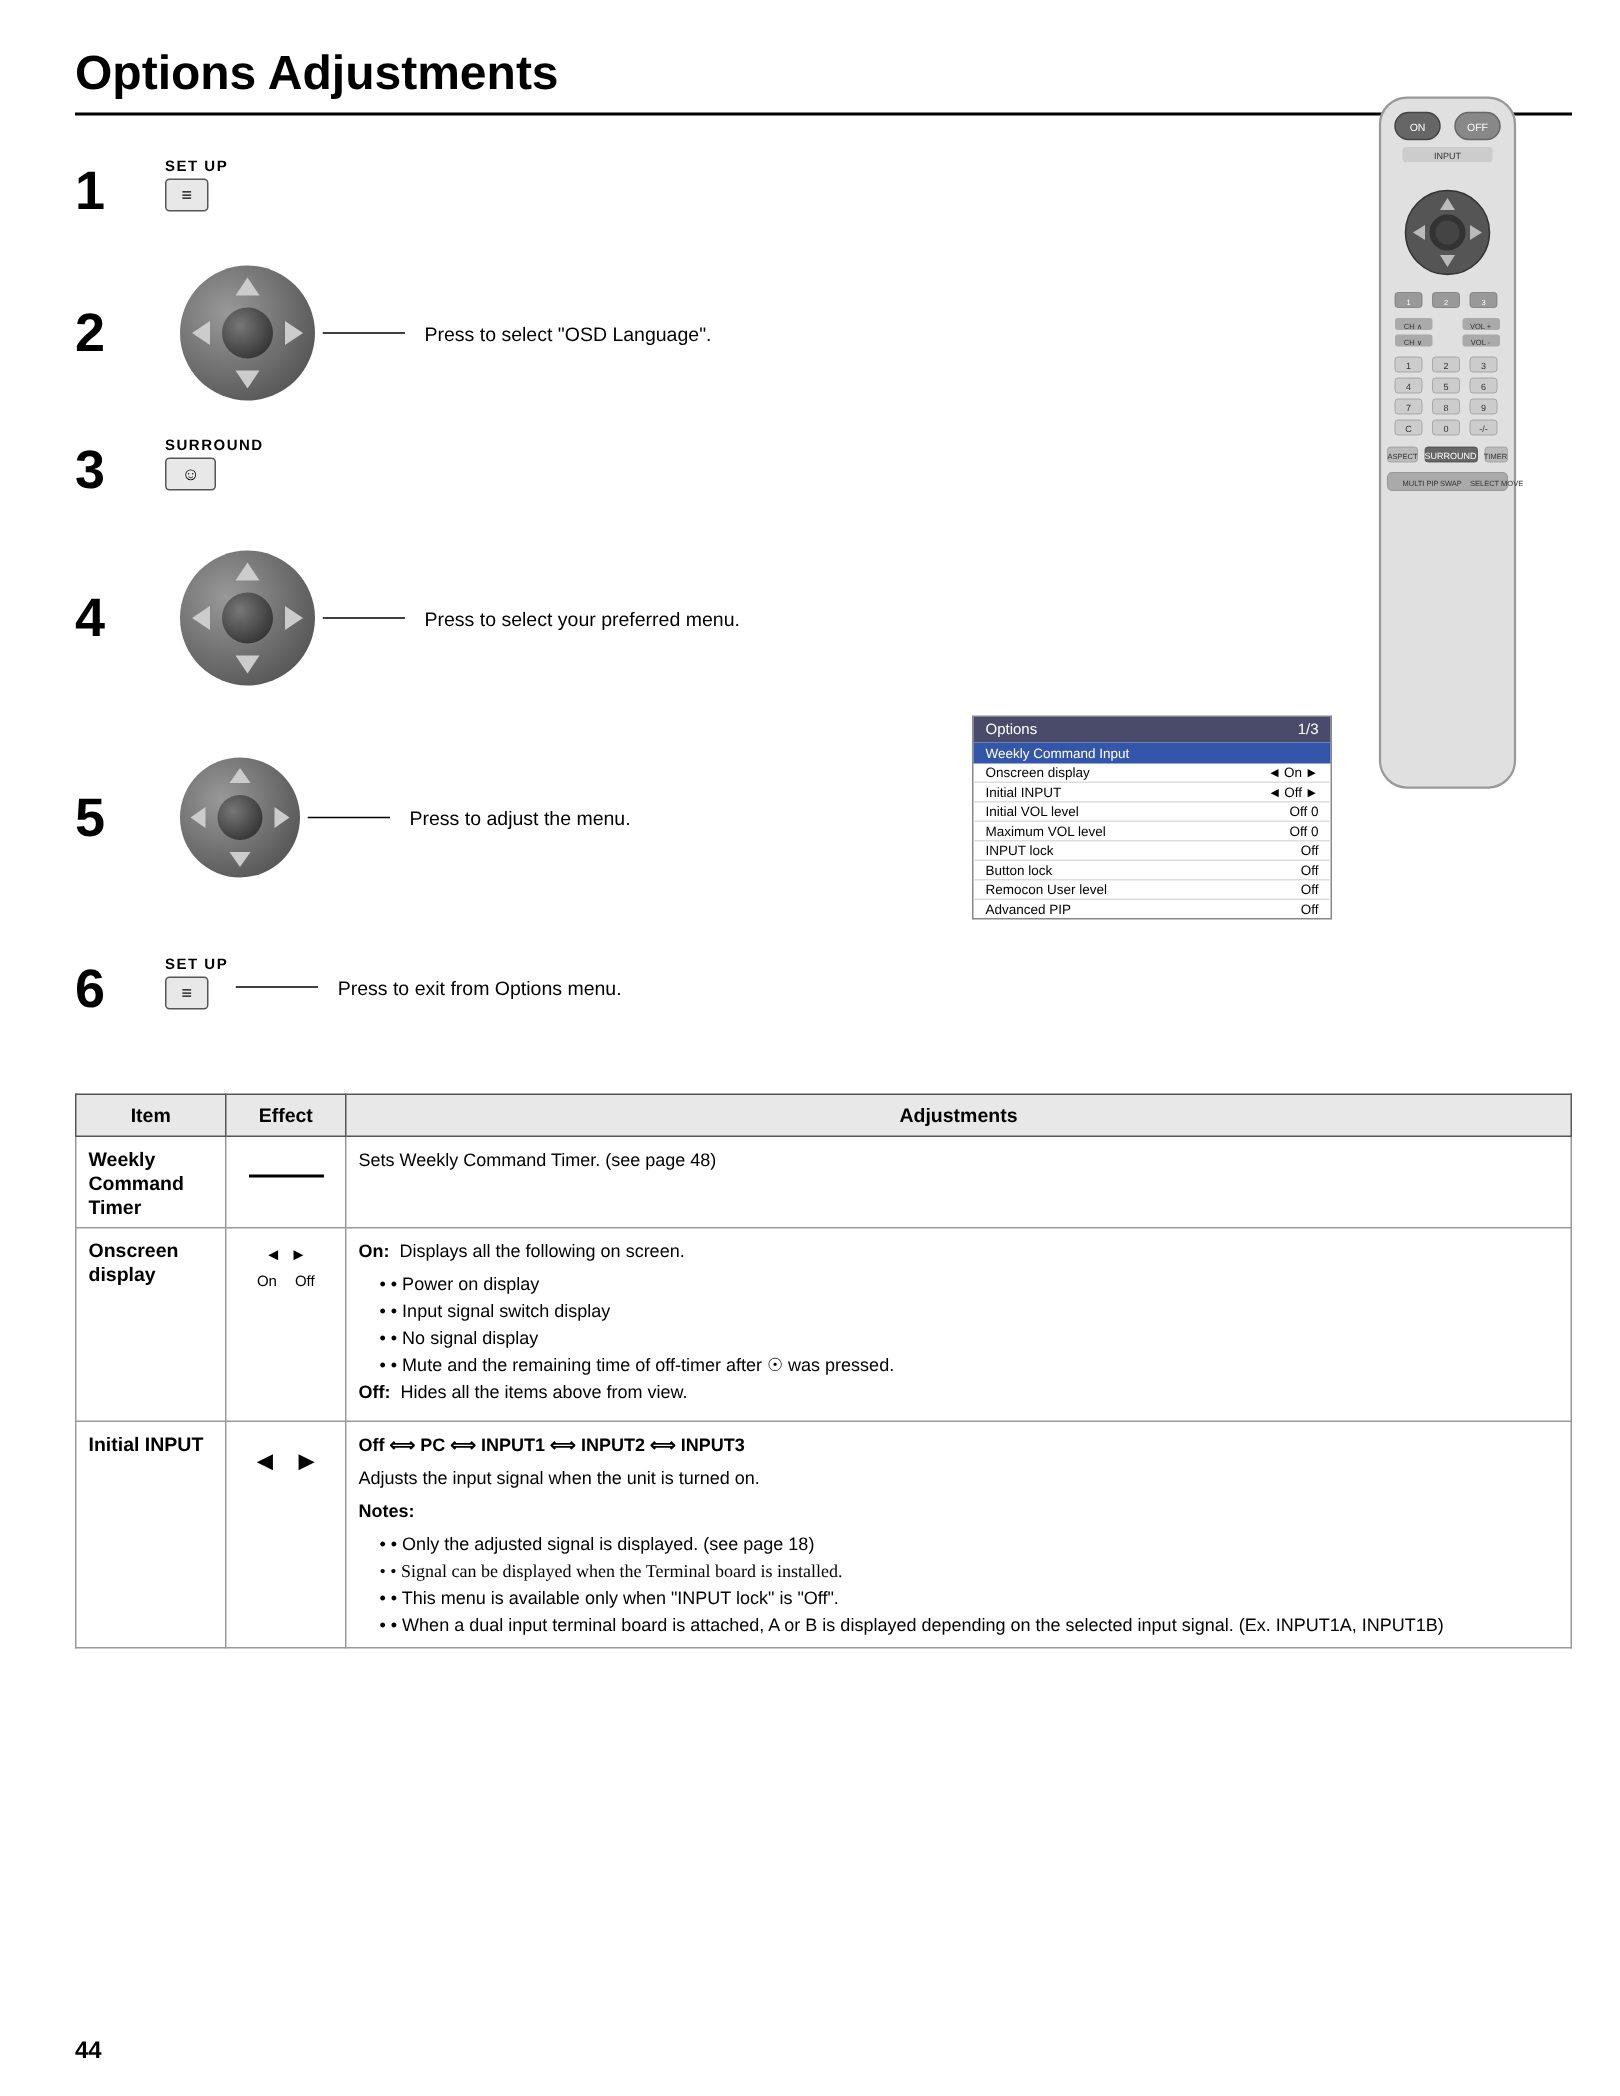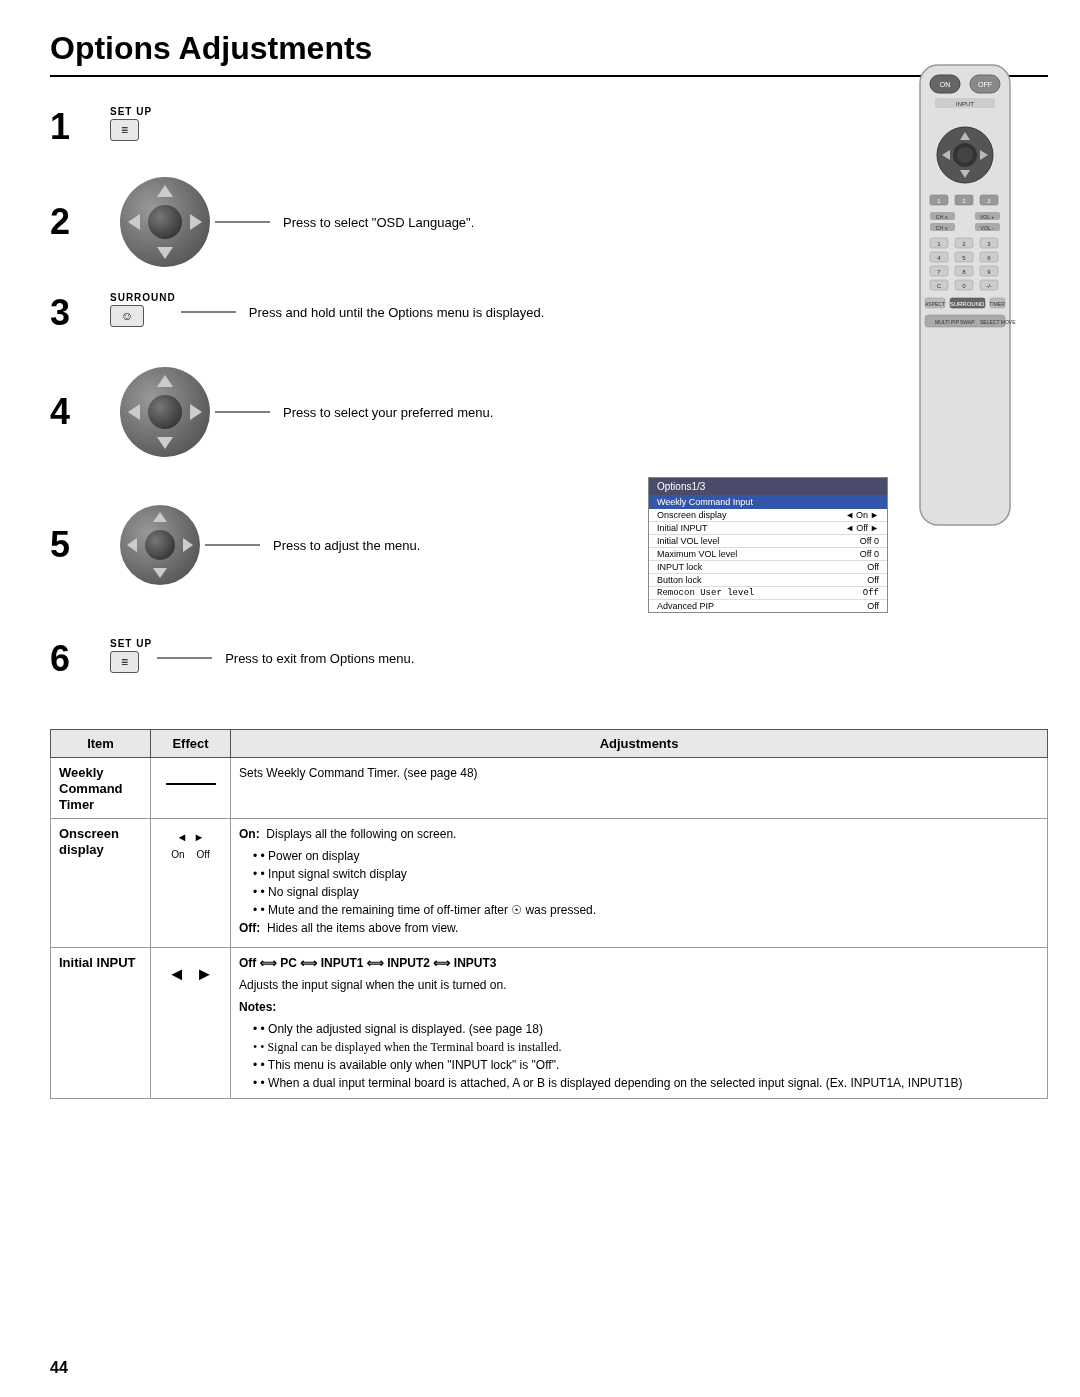--- a/index.html
+++ b/index.html
@@ -217,26 +217,20 @@
 
     <div class="step-row" style="margin-bottom: 20px; align-items: flex-start; padding-top:5px;">
       <div class="step-number">3</div>
       <div style="display: flex; align-items: flex-start; flex: 1;">
         <div style="margin-left: 20px; display:flex; flex-direction:column; align-items: flex-start;">
           <span class="label-small" style="font-size:10px; font-weight:bold; letter-spacing:1px;">SURROUND</span>
           <div style="border:1.5px solid #555; border-radius:3px; padding:3px 10px; font-size:12px; background:#e8e8e8; margin-top:2px; display:flex; align-items:center; gap:4px;">
             <span>☺</span>
           </div>
         </div>
-        <div style="display:flex; align-items:center; flex:1; margin-top:10px;">
-          <svg width="60" height="20" style="margin-left:5px;">
-            <line x1="0" y1="10" x2="55" y2="10" stroke="#000" stroke-width="1"></line>
-          </svg>
-          <span class="step-text" style="font-size:13px;">Press and hold until the Options menu is displayed.</span>
-        </div>
       </div>
     </div>
 
     <div class="step-row" style="margin-bottom: 20px; align-items: center;">
       <div class="step-number">4</div>
       <div style="display: flex; align-items: center; flex: 1;">
         <div style="position:relative; width:90px; height:90px; margin-left:30px; flex-shrink:0;">
           <div style="width:90px; height:90px; border-radius:50%; background: radial-gradient(circle at 35% 35%, #999, #444); position:absolute; top:0; left:0;"></div>
           <div style="position:absolute; top:50%; left:50%; transform:translate(-50%,-50%); width:34px; height:34px; border-radius:50%; background:radial-gradient(circle at 35% 35%, #777, #222);"></div>
           <div style="position:absolute; top:8px; left:50%; transform:translateX(-50%); width:0; height:0; border-left:8px solid transparent; border-right:8px solid transparent; border-bottom:12px solid #ccc;"></div>
@@ -267,21 +261,21 @@
         <div style="display:flex; align-items:center;">
           <svg width="60" height="20" style="margin-left:5px;">
             <line x1="0" y1="10" x2="55" y2="10" stroke="#000" stroke-width="1"></line>
           </svg>
           <span class="step-text" style="font-size:13px;">Press to adjust the menu.</span>
         </div>
       </div>
 
       <div style="margin-left: 20px; flex-shrink:0;">
         <div style="border:1.5px solid #888; width:240px; font-size:10px; background:#fff;">
-          <div style="background:#4a4a6a; color:#fff; padding:3px 8px; display:flex; ">
+          <div style="background:#4a4a6a; color:#fff; padding:3px 8px; display:flex; justify-content:space-between;">
             <span>Options</span>
             <span>1/3</span>
           </div>
 
           <div style="background:#3355aa; color:#fff; padding:2px 8px; font-size:9px;">
             <span>Weekly Command Input</span>
           </div>
 
           <div style="display:flex; padding:1px 8px; border-bottom:1px solid #ddd; font-size:9px;">
             <span style="flex:1;">Onscreen display</span>
@@ -308,21 +302,21 @@
             <span>Off  0</span>
           </div>
           <div style="display:flex; padding:1px 8px; border-bottom:1px solid #ddd; font-size:9px;">
             <span style="flex:1;">INPUT lock</span>
             <span>Off</span>
           </div>
           <div style="display:flex; padding:1px 8px; border-bottom:1px solid #ddd; font-size:9px;">
             <span style="flex:1;">Button lock</span>
             <span>Off</span>
           </div>
-          <div style="display:flex; padding:1px 8px; border-bottom:1px solid #ddd; font-size:9px;font-family:Liberation Mono, monospace;">
+          <div style="display:flex; padding:1px 8px; border-bottom:1px solid #ddd; font-size:9px;">
             <span style="flex:1;">Remocon User level</span>
             <span>Off</span>
           </div>
           <div style="display:flex; padding:1px 8px; font-size:9px;">
             <span style="flex:1;">Advanced PIP</span>
             <span>Off</span>
           </div>
         </div>
       </div>
     </div>

